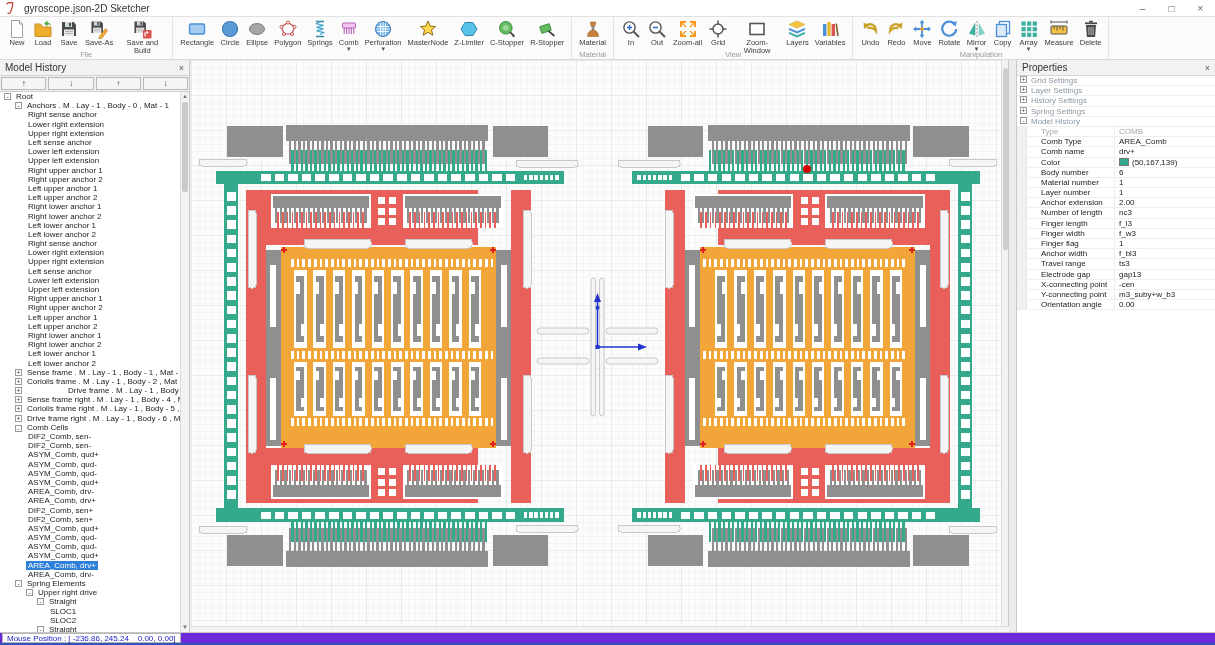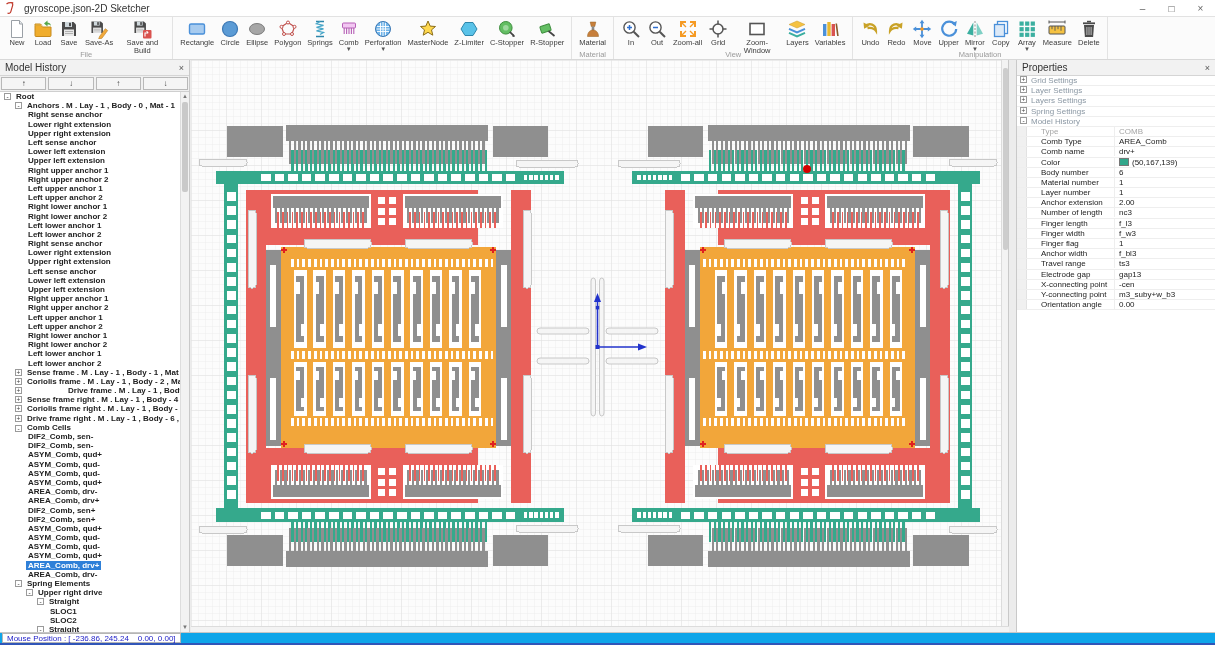--- a/index.html
+++ b/index.html
@@ -23,21 +23,21 @@
   
   .leftpanel { position:absolute; left:0; top:0; width:190px; height:572px; background:#fff; border-right:1px solid #c9c9c9; }
   .phead { height:16px; background:#f2f2f2; border-bottom:1px solid #d5d5d5; display:flex; align-items:center; padding:0 5px; font-size:10px; color:#333; }
   .phead .x { margin-left:auto; font-size:9px; color:#555; cursor:default; }
   .treebtns { display:flex; height:16px; border-bottom:1px solid #cfcfcf; background:#f0f0f0; }
   .treebtn { flex:1; border:1px solid #b8b8b8; background:#f5f5f5; margin:1px; font-size:8px; color:#444; display:flex; align-items:center; justify-content:center; cursor:default; }
   .treewrap { position:absolute; left:0; top:32px; right:0; bottom:0; overflow:hidden; }
   .tree { position:absolute; left:0; top:0; right:9px; bottom:0; overflow:hidden; }
   .trow { height:9.2px; display:flex; align-items:center; font-size:8px; color:#222; white-space:nowrap; }
   .trow .ebox { width:7px; height:7px; border:1px solid #9a9a9a; background:#fff; font-size:6.5px; line-height:5px; text-align:center; color:#444; margin-right:3px; flex:none; cursor:default; }
-  .trow .lbl { padding:0 2px;font-weight:bold; }
+  .trow .lbl { padding:0 2px; }
   .trow.sel .lbl { background:#2f80d8; color:#fff; }
   .vscroll { position:absolute; right:0; top:0; bottom:0; width:9px; background:#f2f2f2; border-left:1px solid #ddd; }
   .vscroll .arr { height:9px; font-size:6px; color:#777; text-align:center; line-height:9px; }
   .vscroll .thumb { position:absolute; left:1px; right:1px; background:#c9c9c9; border-radius:2px; }
   
   .canvas { position:absolute; left:191px; top:0; width:818px; height:572px; background:#fcfcfc; border-right:1px solid #c9c9c9; }
   .canvas svg { position:absolute; left:0; top:0; }
   .cv-vscroll { position:absolute; right:0; top:0; width:7px; height:566px; background:#f3f3f3; border-left:1px solid #dcdcdc; }
   .cv-vscroll .thumb { position:absolute; left:1px; width:5px; top:8px; height:182px; background:#cdcdcd; border-radius:2px; }
   .cv-hscroll { position:absolute; left:0; bottom:0; height:6px; width:818px; background:#f3f3f3; border-top:1px solid #dcdcdc; }
@@ -46,21 +46,21 @@
   .prows { font-size:8px; }
   .prow { display:flex; height:10.2px; border-bottom:1px solid #eee; align-items:flex-start; }
   .prow.cat .ebox, .trowbox { width:7px; height:7px; border:1px solid #9a9a9a; font-size:6.5px; line-height:5px; text-align:center; color:#444; margin:0 4px 0 3px; flex:none; background:#fff; cursor:default; }
   .prow.cat .clabel { color:#8a97a3; }
   .prow.prop .gutter { width:10px; align-self:stretch; background:#f0f0f0; border-right:1px solid #e2e2e2; flex:none; }
   .prow.prop .plabel { width:88px; padding-left:14px; color:#222; flex:none; border-right:1px solid #eee; overflow:hidden; white-space:nowrap; }
   .prow.prop .pvalue { padding-left:4px; color:#222; display:flex; align-items:center; white-space:nowrap; }
   .prow.prop.muted .plabel, .prow.prop.muted .pvalue { color:#a5a5a5; }
   .swatch { width:10px; height:8px; border:1px solid #777; margin-right:3px; display:inline-block; }
   
-  .statusbar { position:absolute; left:0; top:632px; width:1215px; height:13px; background:#0ea5e9; border-top:1px solid #c6c6c6; border-bottom:2px solid #3055b8; display:flex; align-items:center; }
+  .statusbar { position:absolute; left:0; top:632px; width:1215px; height:13px; background:#6d28d9; border-top:1px solid #c6c6c6; border-bottom:2px solid #3055b8; display:flex; align-items:center; }
   .statusfield { margin-left:2px; height:10px; background:#fff; border:1px solid #b5b5b5; display:flex; align-items:center; padding:0 4px; font-size:8px; color:#2323c8; white-space:pre; }
 </style>
 </head>
 <body>
 
 <div class="titlebar">
   <svg class="logo" viewBox="0 0 20 20">
     <path d="M4 4c2-1.6 6-2 9-1.5" fill="none" stroke="#c0392b" stroke-width="1.6"></path>
     <path d="M11 3.2c1.2.3 1.6 1.2 1.2 2.6l-2.4 8.4c-.6 2.2-3 3-4.4 1.6" fill="none" stroke="#c0392b" stroke-width="1.6"></path>
   </svg>
@@ -302,21 +302,21 @@
           <path d="M10 .8l2.4 3.4H7.6zM10 19.2l2.4-3.4H7.6zM.8 10l3.4-2.4v4.8zM19.2 10l-3.4-2.4v4.8z" fill="#4a90d9"></path>
           <circle cx="10" cy="10" r="1.8" fill="#f59a23"></circle>
         </svg>
         <span class="tlabel">Move</span>
       </div>
       <div class="tbtn">
         <svg class="ticon" viewBox="0 0 20 20">
           <path d="M15.8 5.5A7 7 0 1 0 17.2 10" fill="none" stroke="#4a90d9" stroke-width="2.2"></path>
           <path d="M17.8 2l-1 5.4-4.2-3.2z" fill="#4a90d9"></path>
         </svg>
-        <span class="tlabel">Upper</span>
+        <span class="tlabel">Rotate</span>
       </div>
       <div class="tbtn">
         <svg class="ticon" viewBox="0 0 20 20">
           <path d="M8.3 3.5v13L2 14.8z" fill="#3bafa0"></path>
           <path d="M11.7 3.5v13l6.3-1.7z" fill="#7fd0c5"></path>
           <path d="M10 2v16" stroke="#888" stroke-width="0.9" stroke-dasharray="2 1.5"></path>
         </svg>
         <span class="tlabel">Mirror</span>
         <span class="dd">▼</span>
       </div>
@@ -1919,21 +1919,21 @@
         <div class="prow cat">
           <span class="ebox trowbox">+</span>
           <span class="clabel">Grid Settings</span>
         </div>
         <div class="prow cat">
           <span class="ebox trowbox">+</span>
           <span class="clabel">Layer Settings</span>
         </div>
         <div class="prow cat">
           <span class="ebox trowbox">+</span>
-          <span class="clabel">Layers Settings</span>
+          <span class="clabel">History Settings</span>
         </div>
         <div class="prow cat">
           <span class="ebox trowbox">+</span>
           <span class="clabel">Spring Settings</span>
         </div>
         <div class="prow cat">
           <span class="ebox trowbox">-</span>
           <span class="clabel">Model History</span>
         </div>
         <div class="prow prop muted">

